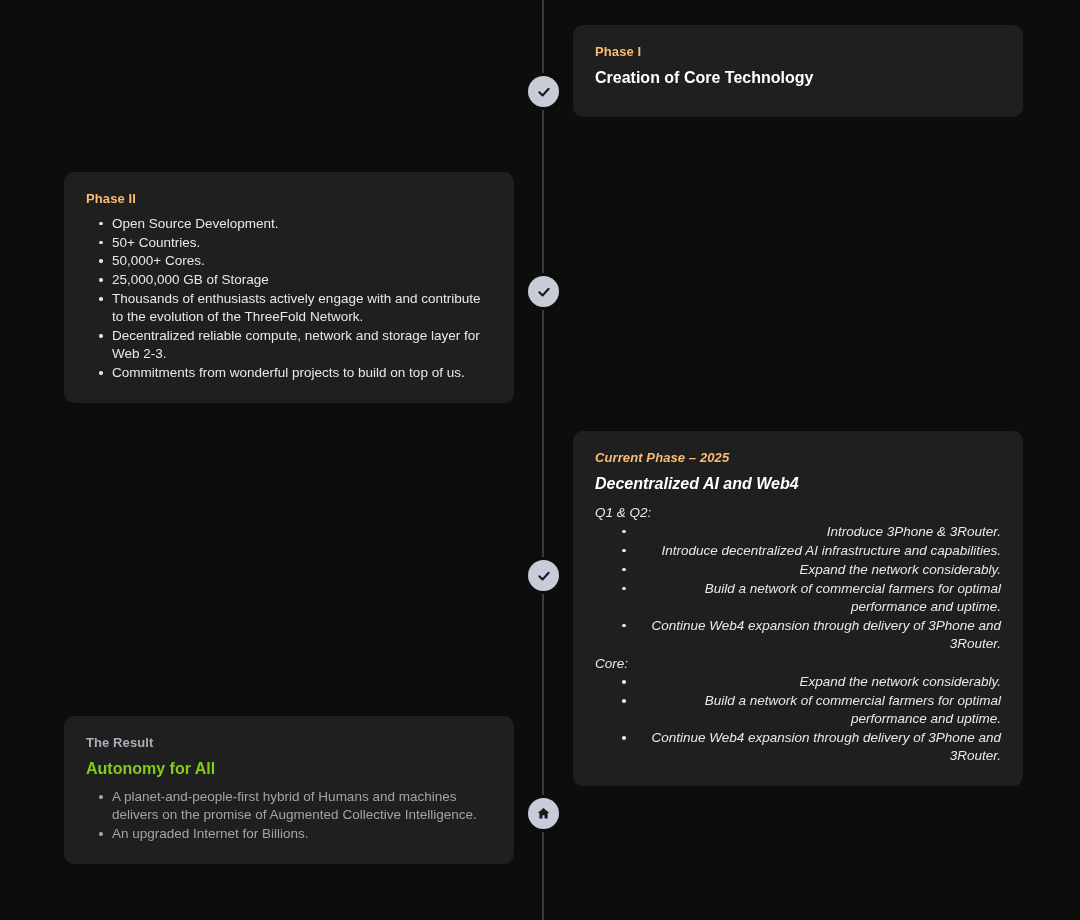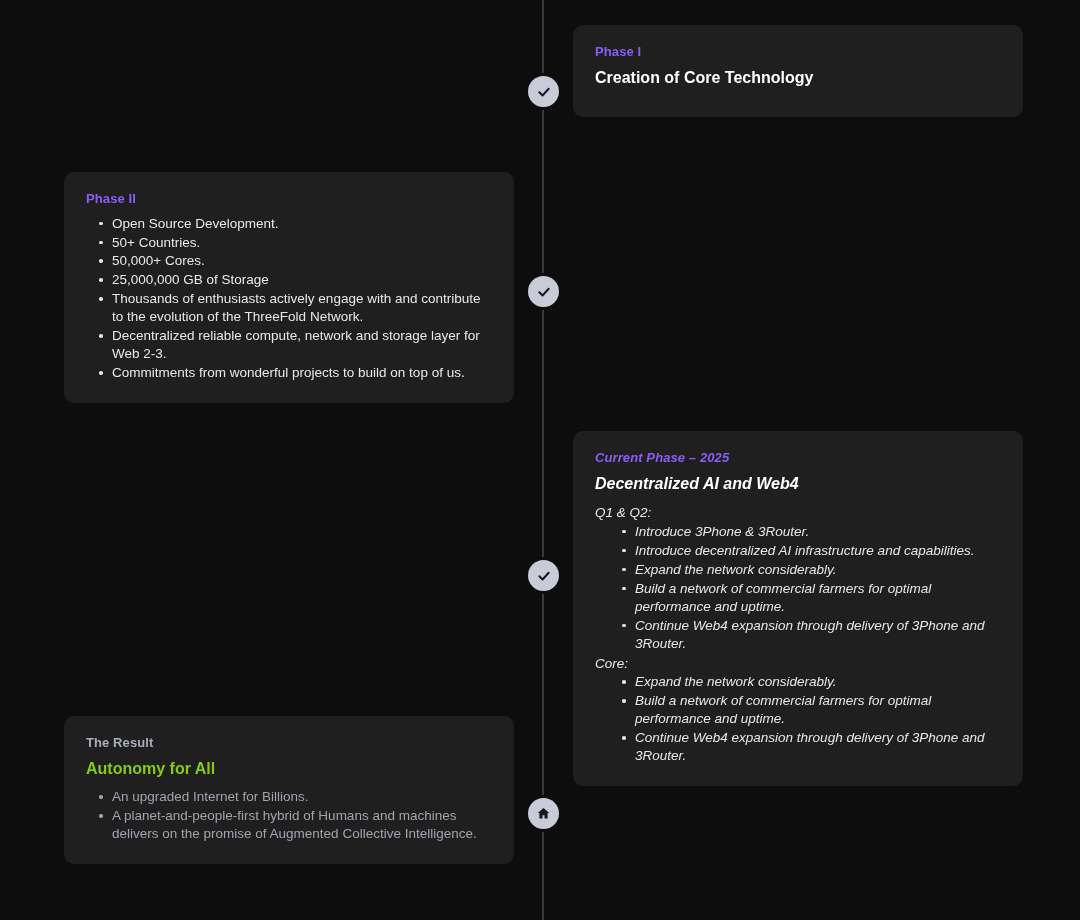--- a/index.html
+++ b/index.html
@@ -52,21 +52,21 @@
     border-radius: 10px;
     padding: 18px 22px 20px 22px;
     width: 450px;
   }
   .card.left  { left: 64px;  }
   .card.right { left: 573px; }
 
   .eyebrow {
     font-size: 13px;
     font-weight: bold;
-    color: #8b5cf6;
+    color: #fdba74;
     line-height: 1.35;
     margin-bottom: 7px;
     letter-spacing: 0.1px;
   }
   .title {
     font-size: 16px;
     font-weight: bold;
     color: #ffffff;
     line-height: 1.3;
     margin-bottom: 9px;
@@ -95,21 +95,21 @@
   ul.bullets li::before {
     content: "";
     position: absolute;
     left: 13px;
     top: 7px;
     width: 3.5px;
     height: 3.5px;
     border-radius: 50%;
     background: #e8e8e8;
   }
-  ul.bullets.indented li { padding-left: 40px; }
+  ul.bullets.indented li { padding-left: 40px; text-align: right; }
   ul.bullets.indented li::before { left: 27px; }
 
   
   .card.muted .eyebrow { color: #a9aeb8; }
   .card.muted .title   { color: #84cc16; }
   .card.muted ul.bullets li { color: #9fa4ae; }
   .card.muted ul.bullets li::before { background: #9fa4ae; }
 </style>
 </head>
 <body>
@@ -180,19 +180,19 @@
         <ul class="bullets indented">
           <li>Expand the network considerably.</li>
           <li>Build a network of commercial farmers for optimal performance and uptime.</li>
           <li>Continue Web4 expansion through delivery of 3Phone and 3Router.</li>
         </ul>
       </div>
       <div class="card left muted" style="top: 716px;">
         <div class="eyebrow">The Result</div>
         <div class="title">Autonomy for All</div>
         <ul class="bullets">
+          <li>A planet-and-people-first hybrid of Humans and machines delivers on the promise of Augmented Collective Intelligence.</li>
           <li>An upgraded Internet for Billions.</li>
-          <li>A planet-and-people-first hybrid of Humans and machines delivers on the promise of Augmented Collective Intelligence.</li>
         </ul>
       </div>
     </div>
 
 </div>
 
 </body></html>

